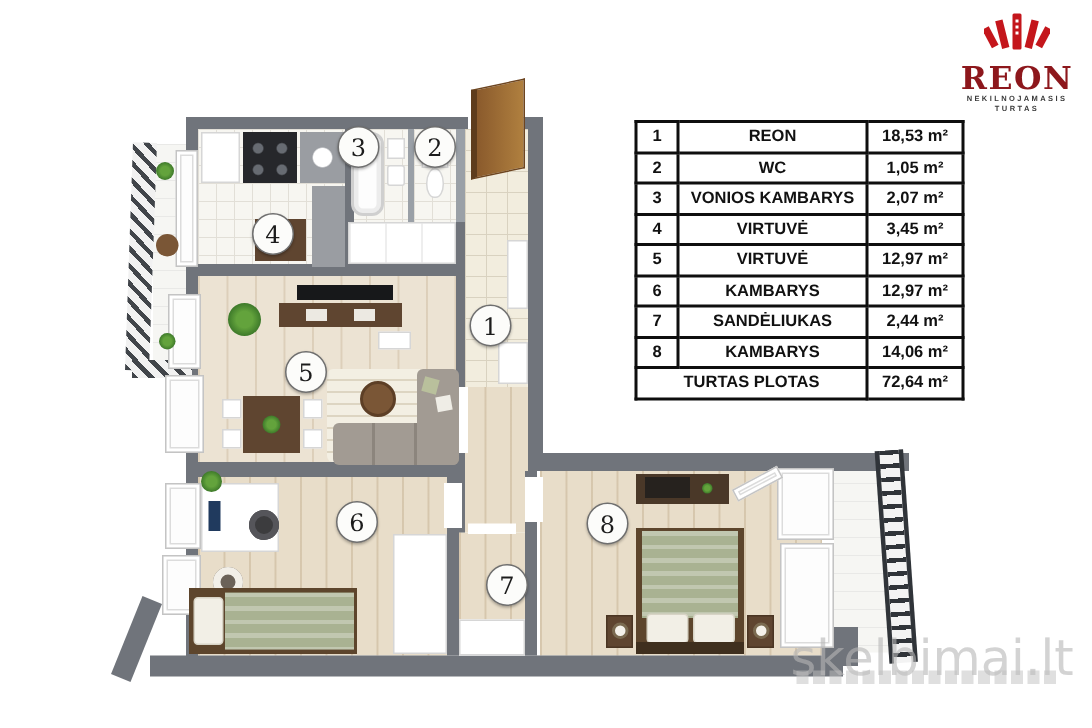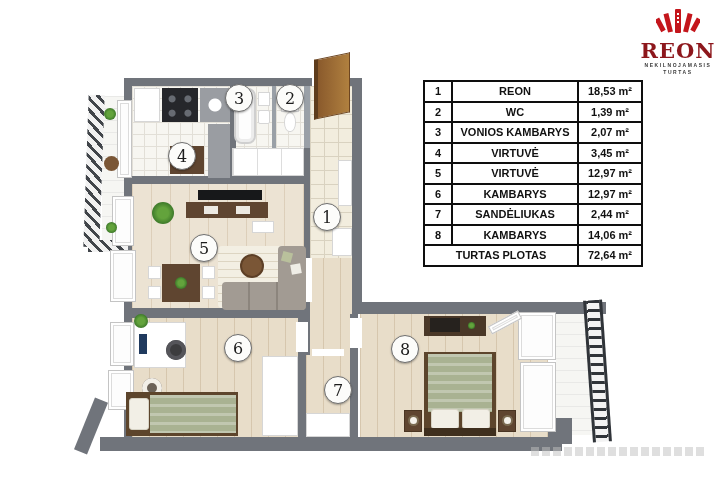--- a/index.html
+++ b/index.html
@@ -212,21 +212,21 @@
     <table class="area">
       <tbody>
           <tr>
       <td class="c-num">1</td>
       <td class="c-name">REON</td>
       <td class="c-area">18,53 m²</td>
     </tr>
           <tr>
       <td class="c-num">2</td>
       <td class="c-name">WC</td>
-      <td class="c-area">1,39 m²</td>
+      <td class="c-area">1,05 m²</td>
     </tr>
           <tr>
       <td class="c-num">3</td>
       <td class="c-name">VONIOS KAMBARYS</td>
       <td class="c-area">2,07 m²</td>
     </tr>
           <tr>
       <td class="c-num">4</td>
       <td class="c-name">VIRTUVĖ</td>
       <td class="c-area">3,45 m²</td>
@@ -274,20 +274,21 @@
         <rect x="21" y="5" width="2" height="2"></rect>
         <rect x="21" y="9" width="2" height="2"></rect>
         <rect x="21" y="13" width="2" height="2"></rect>
       </g>
     </svg>
     <div class="logo-word">REON</div>
     <div class="logo-sub">NEKILNOJAMASIS</div>
     <div class="logo-sub">TURTAS</div>
   </div>
 
+  <div class="abs" id="wm-text">skelbimai.lt</div>
   <div class="abs" id="wm-squares">
     <span></span>
       <span></span>
       <span></span>
       <span></span>
       <span></span>
       <span></span>
       <span></span>
       <span></span>
     <span></span>

